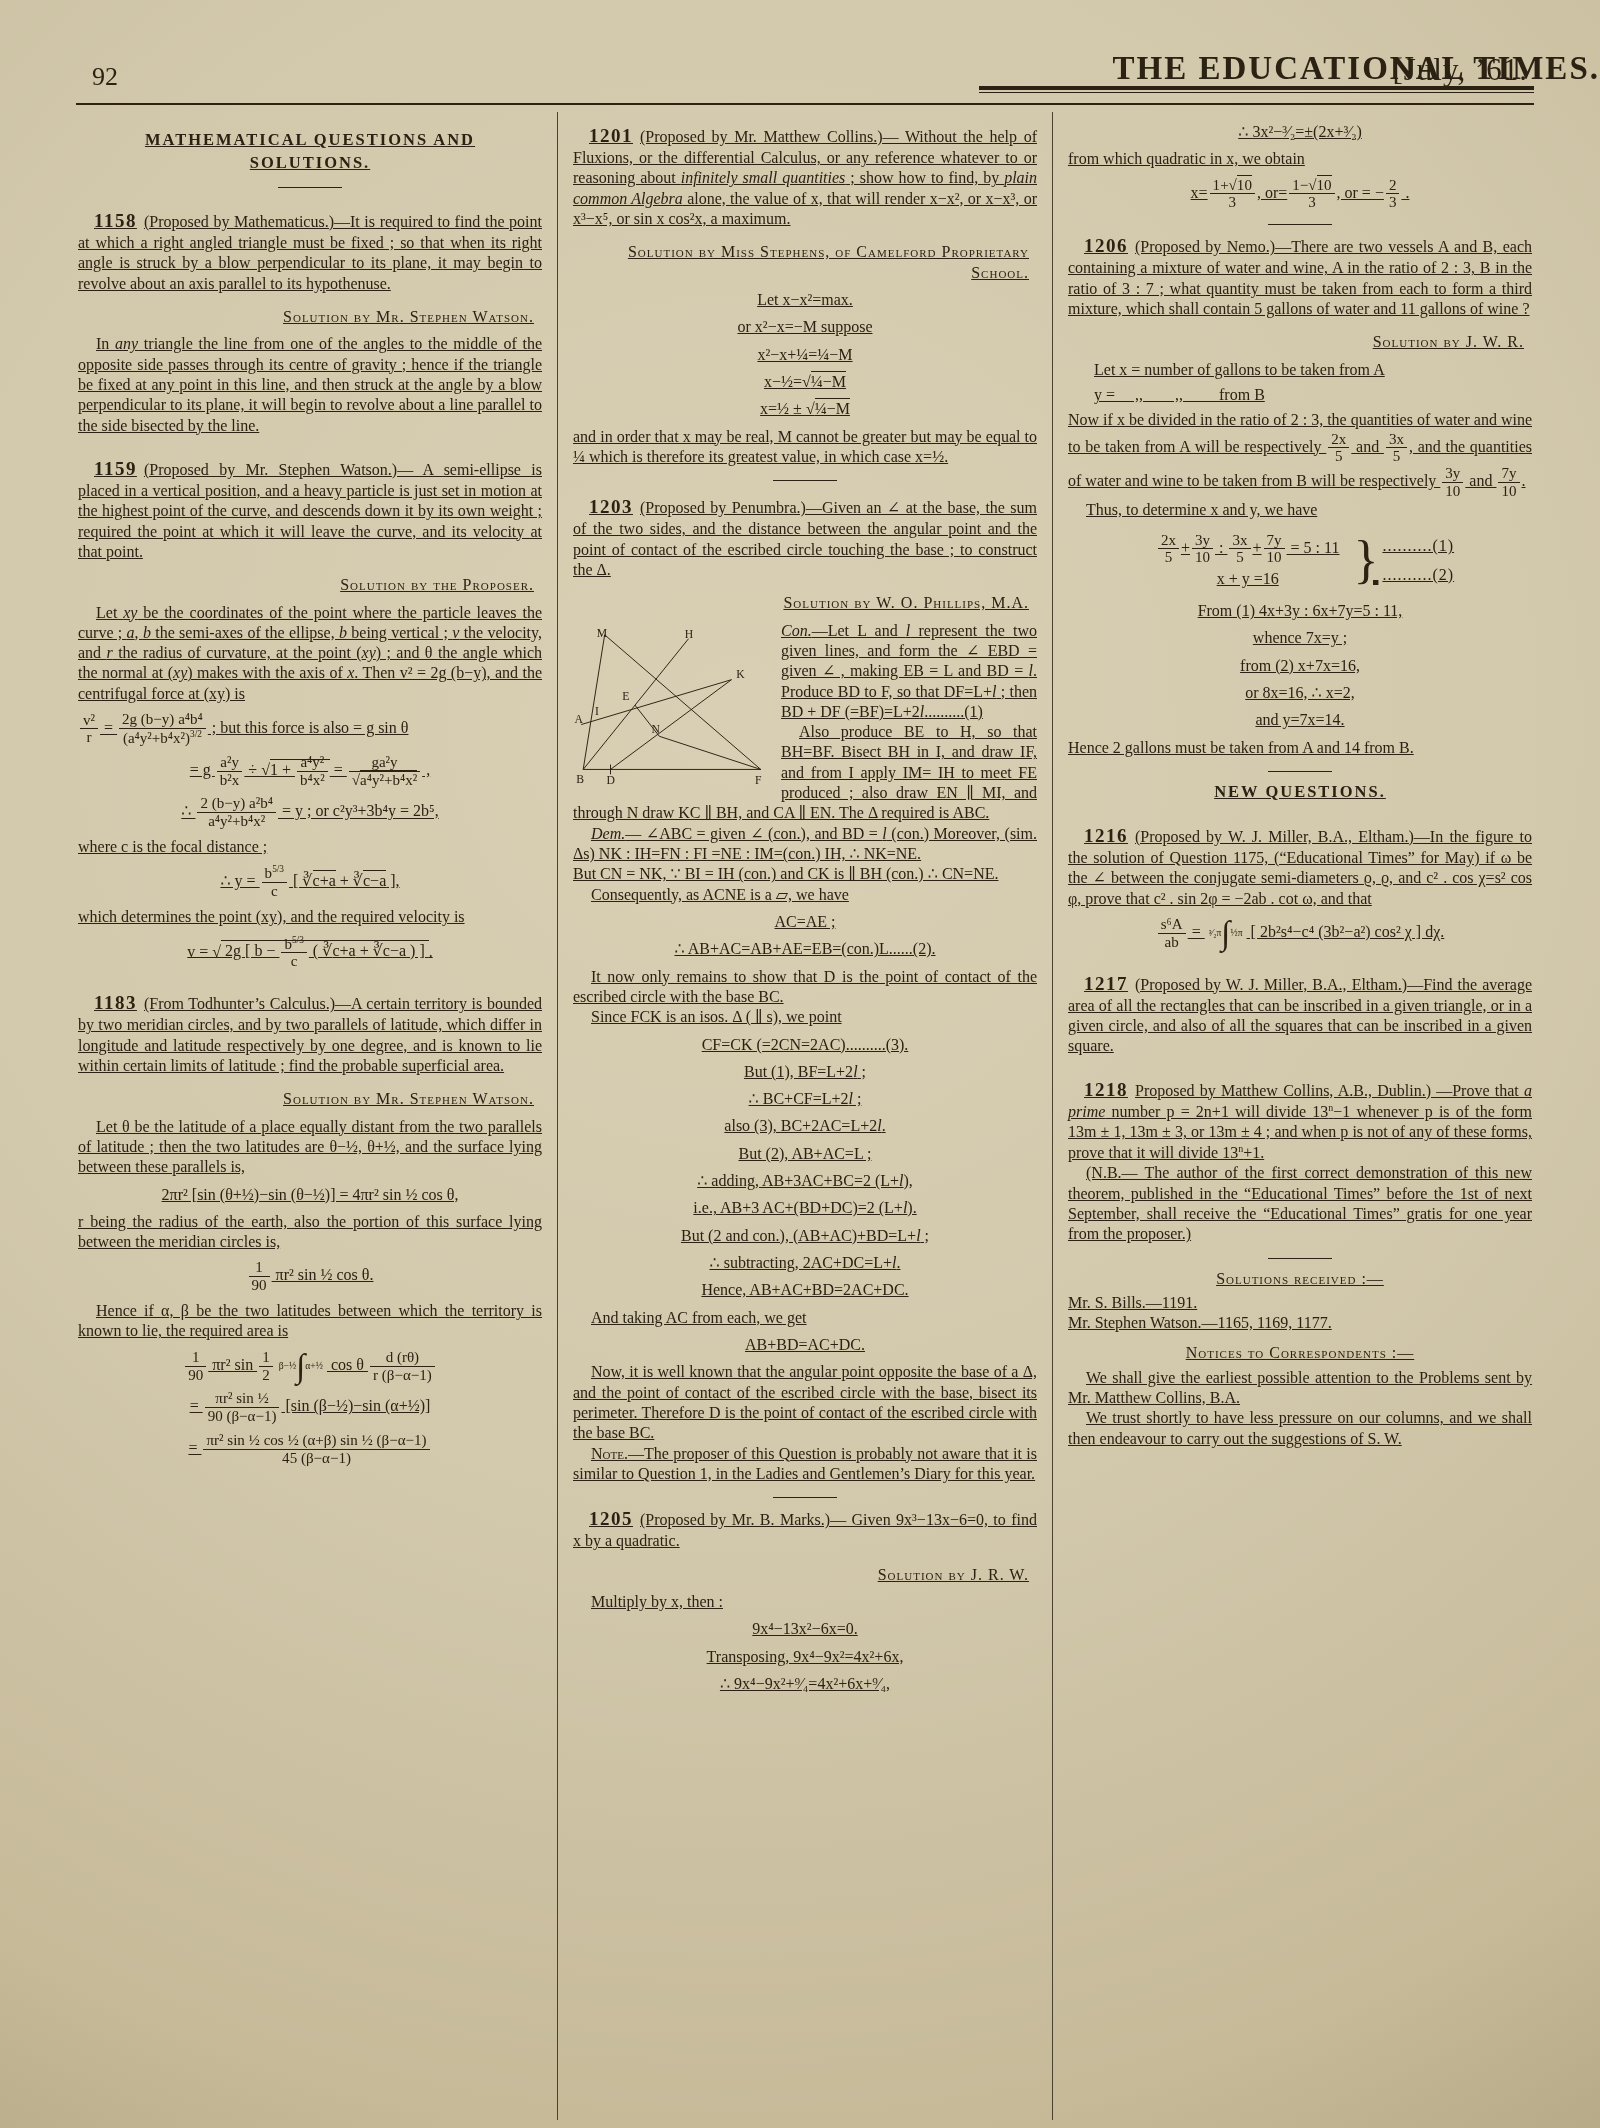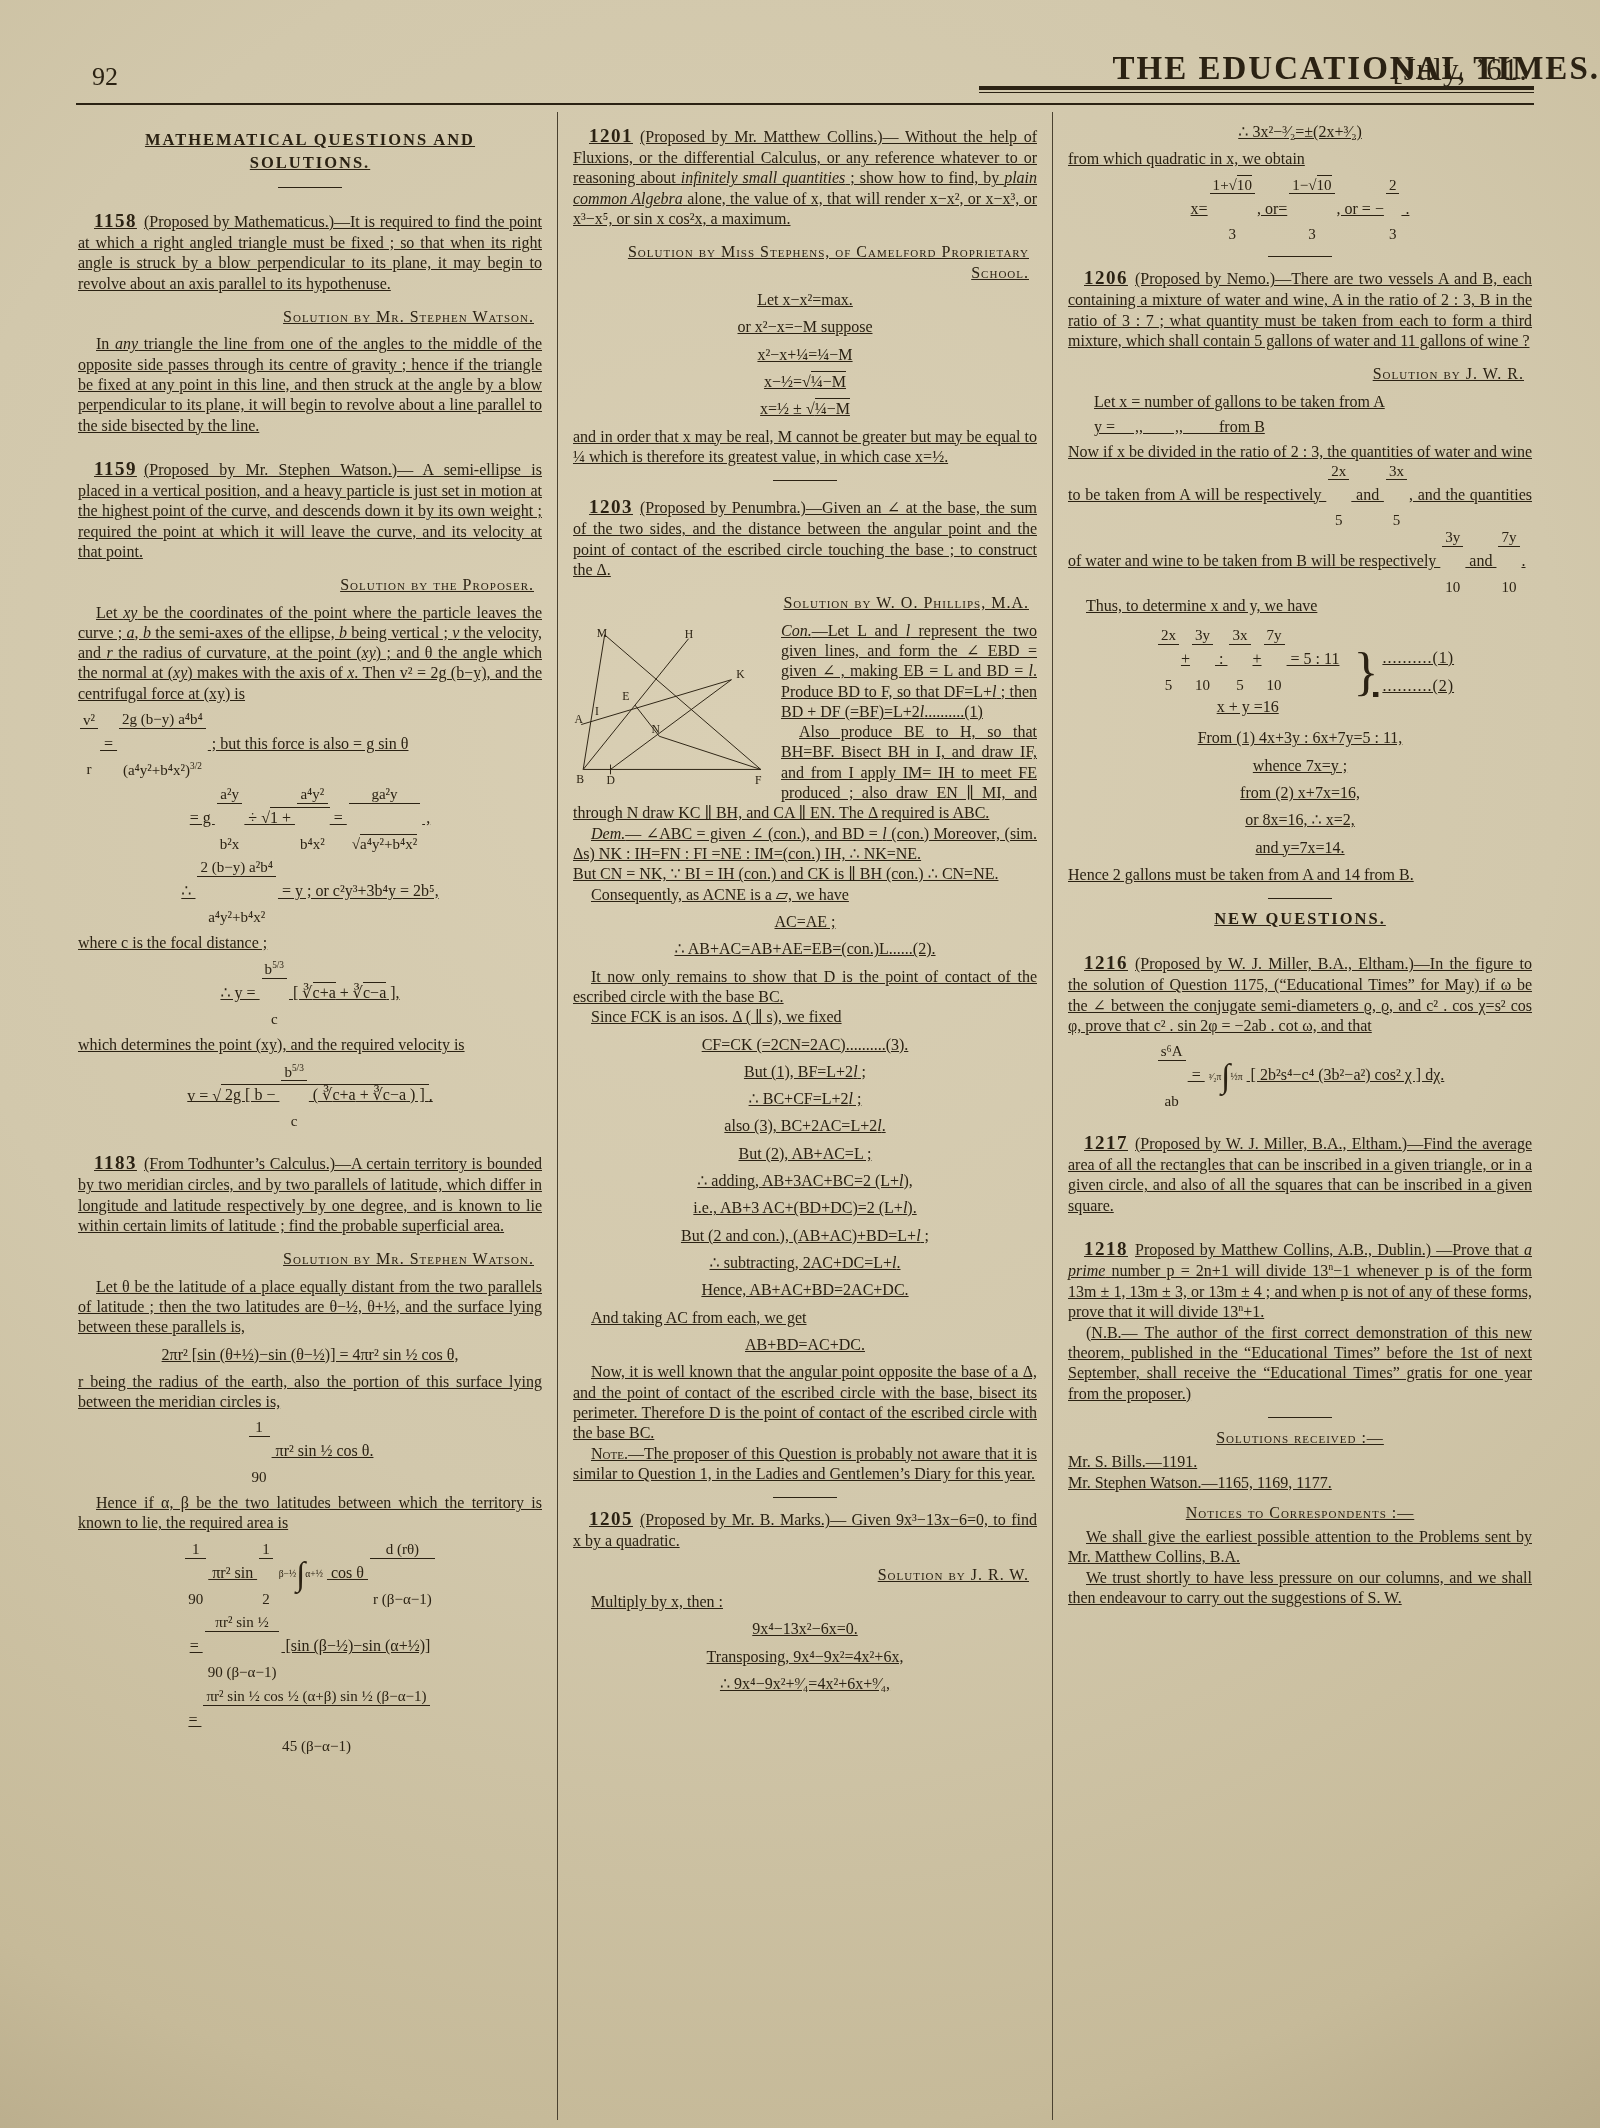--- a/index.html
+++ b/index.html
@@ -42,21 +42,21 @@
   .solhead { text-align:right; font-variant:small-caps; letter-spacing:1px;
              margin:13px 8px 7px; text-indent:0; }
   p.body { text-indent:18px; }
   p.noind{ text-indent:0; }
   .eq    { text-align:center; text-indent:0; margin:7px 0; }
   .eqleft{ text-align:left; text-indent:0; margin:5px 0 5px 26px; }
   .sc    { font-variant:small-caps; }
   sup    { font-size:0.62em; }
   
   .f { display:inline-flex; flex-direction:column; vertical-align:middle;
-       text-align:center; line-height:1.12; font-size:0.94em; margin:0 2px;gap:32px; }
+       text-align:center; line-height:1.12; font-size:0.94em; margin:0 2px; }
   .f > span { display:block; padding:0 3px; }
   .f > span:first-child { border-bottom:1px solid #2b2213; }
   
   .ov { border-top:1px solid #2b2213; padding-top:1px; }
   
   .int { display:inline-flex; flex-direction:row; align-items:center;
          vertical-align:middle; line-height:1; margin:0 4px; }
   .int .lim { font-size:0.60em; }
   .int .sym { font-size:2.1em; line-height:0.85; }
   
@@ -205,21 +205,21 @@
         <p class="noind"><i>Con.</i>—Let L and <i>l</i> represent the two given lines, and form the ∠ EBD = given ∠ , making EB = L and BD = <i>l</i>.  Produce BD to F, so that DF=L+<i>l</i> ; then BD + DF (=BF)=L+2<i>l</i>..........(1)</p>
         <p class="body">Also produce BE to H, so that BH=BF.  Bisect BH in I, and draw IF, and from I apply IM= IH to meet FE produced ; also draw EN ∥ MI, and through N draw KC ∥ BH, and CA ∥ EN.  The Δ required is ABC.</p>
       </div>
 
       <p class="body"><i>Dem.</i>— ∠ABC = given ∠ (con.), and BD = <i>l</i> (con.)  Moreover, (sim. Δs) NK : IH=FN : FI =NE : IM=(con.) IH, ∴ NK=NE.</p>
       <p class="noind">But CN = NK, ∵ BI = IH (con.) and CK is ∥ BH (con.) ∴ CN=NE.</p>
       <p class="body">Consequently, as ACNE is a ▱, we have</p>
       <div class="eq">AC=AE ;</div>
       <div class="eq">∴ AB+AC=AB+AE=EB=(con.)L......(2).</div>
       <p class="body">It now only remains to show that D is the point of contact of the escribed circle with the base BC.</p>
-      <p class="body">Since FCK is an isos. Δ ( ∥ s), we fixed</p>
+      <p class="body">Since FCK is an isos. Δ ( ∥ s), we point</p>
       <div class="eq">CF=CK (=2CN=2AC)..........(3).</div>
       <div class="eq">But (1), BF=L+2<i>l</i> ;</div>
       <div class="eq">∴ BC+CF=L+2<i>l</i> ;</div>
       <div class="eq">also (3), BC+2AC=L+2<i>l</i>.</div>
       <div class="eq">But (2), AB+AC=L ;</div>
       <div class="eq">∴ adding, AB+3AC+BC=2 (L+<i>l</i>),</div>
       <div class="eq">i.e., AB+3 AC+(BD+DC)=2 (L+<i>l</i>).</div>
       <div class="eq">But (2 and con.), (AB+AC)+BD=L+<i>l</i> ;</div>
       <div class="eq">∴ subtracting, 2AC+DC=L+<i>l</i>.</div>
       <div class="eq">Hence, AB+AC+BD=2AC+DC.</div>

